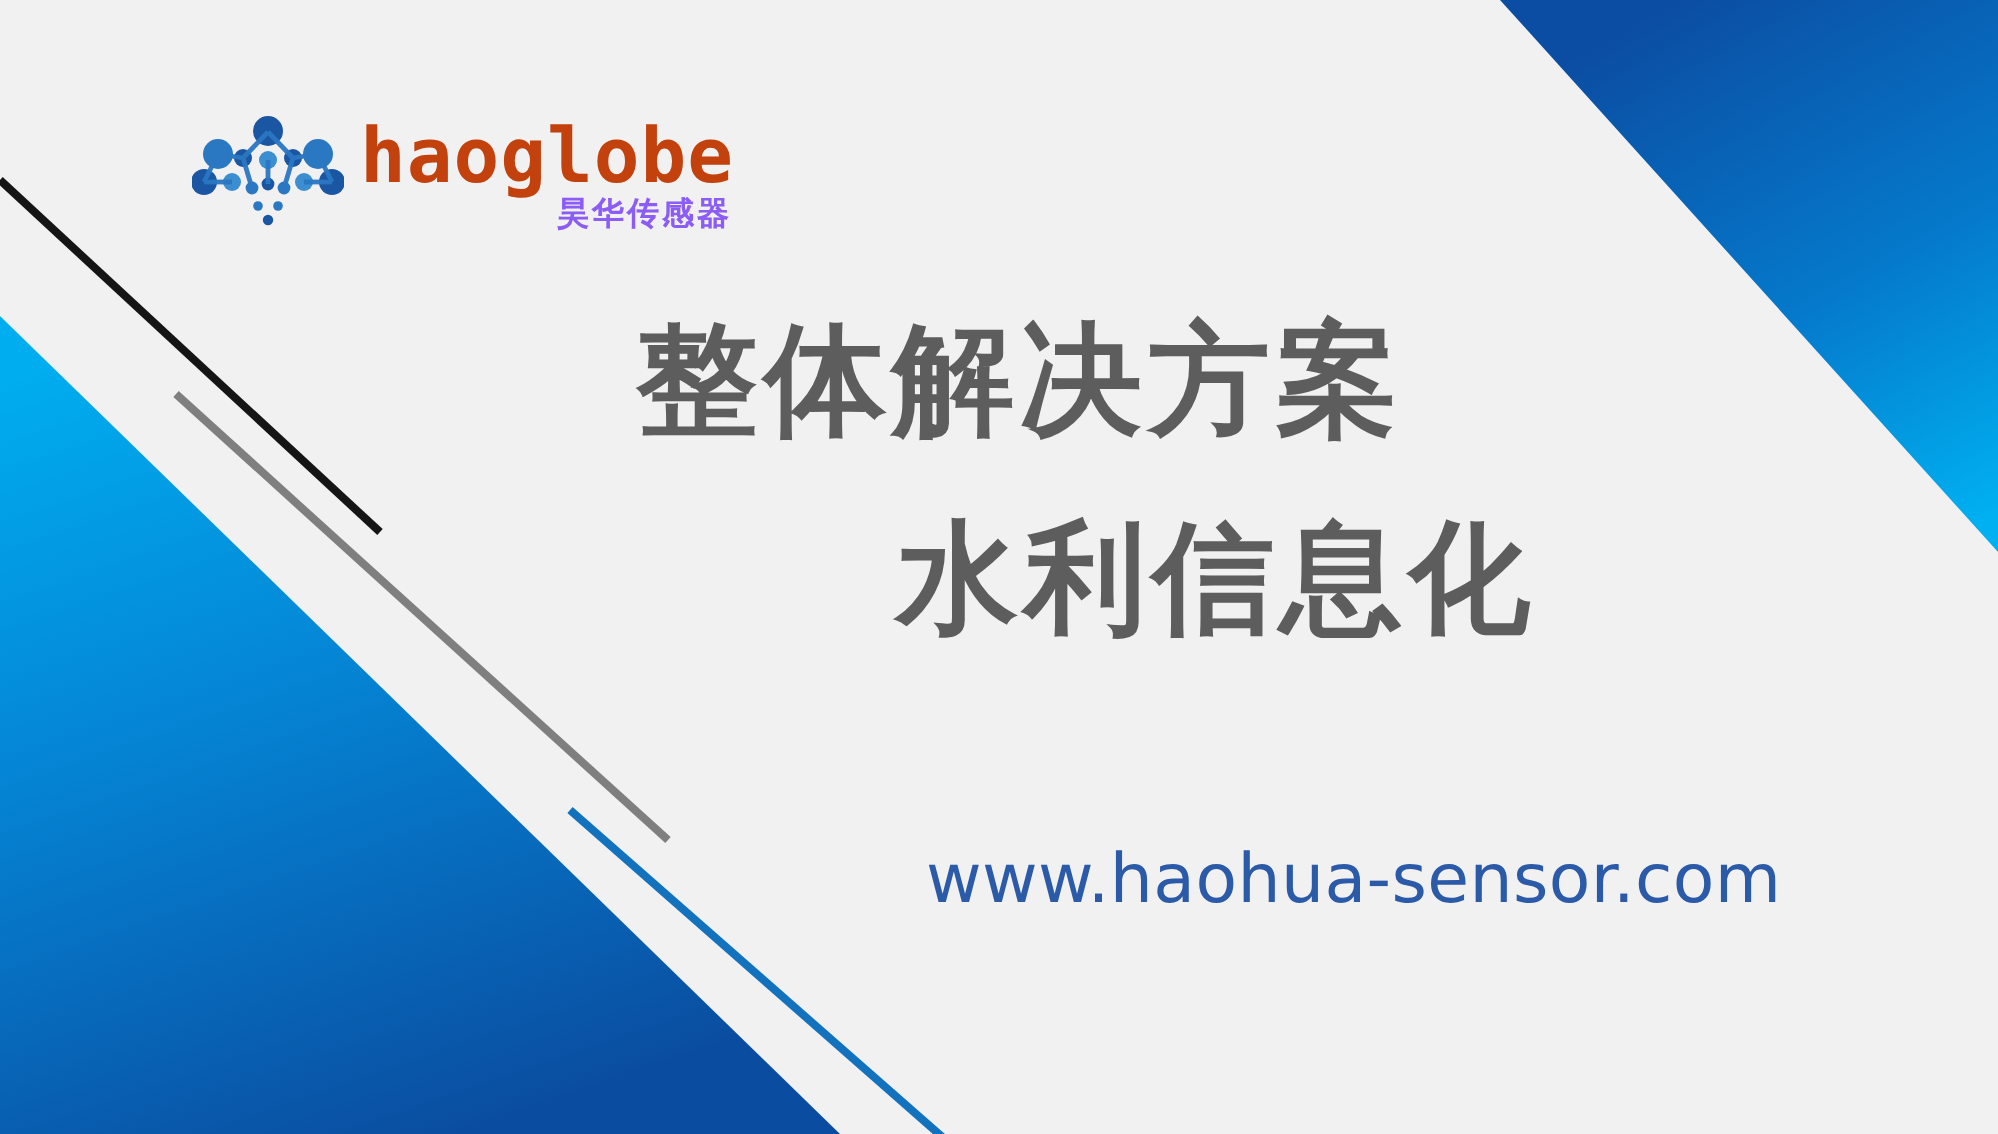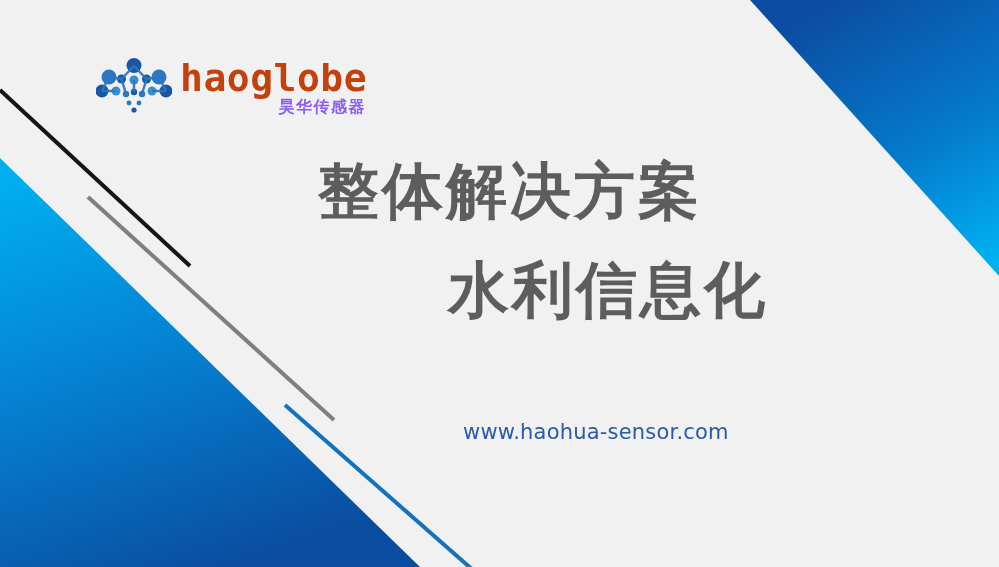--- a/index.html
+++ b/index.html
@@ -99,21 +99,21 @@
     white-space: nowrap;
   }
   .site-label {
     font-family: "DejaVu Sans", sans-serif;
     font-size: 30px;
     color: #2b5aa8;
     letter-spacing: 0px;
   }
   .site-url {
     font-family: "DejaVu Sans", sans-serif;
-    font-size: 21px;
+    font-size: 34px;
     color: #2b5aa8;
     margin-left: 8px;
     letter-spacing: 0.2px;
     text-align: center;
   }
 </style>
 </head>
 <body>
 
 <div id="slide">

